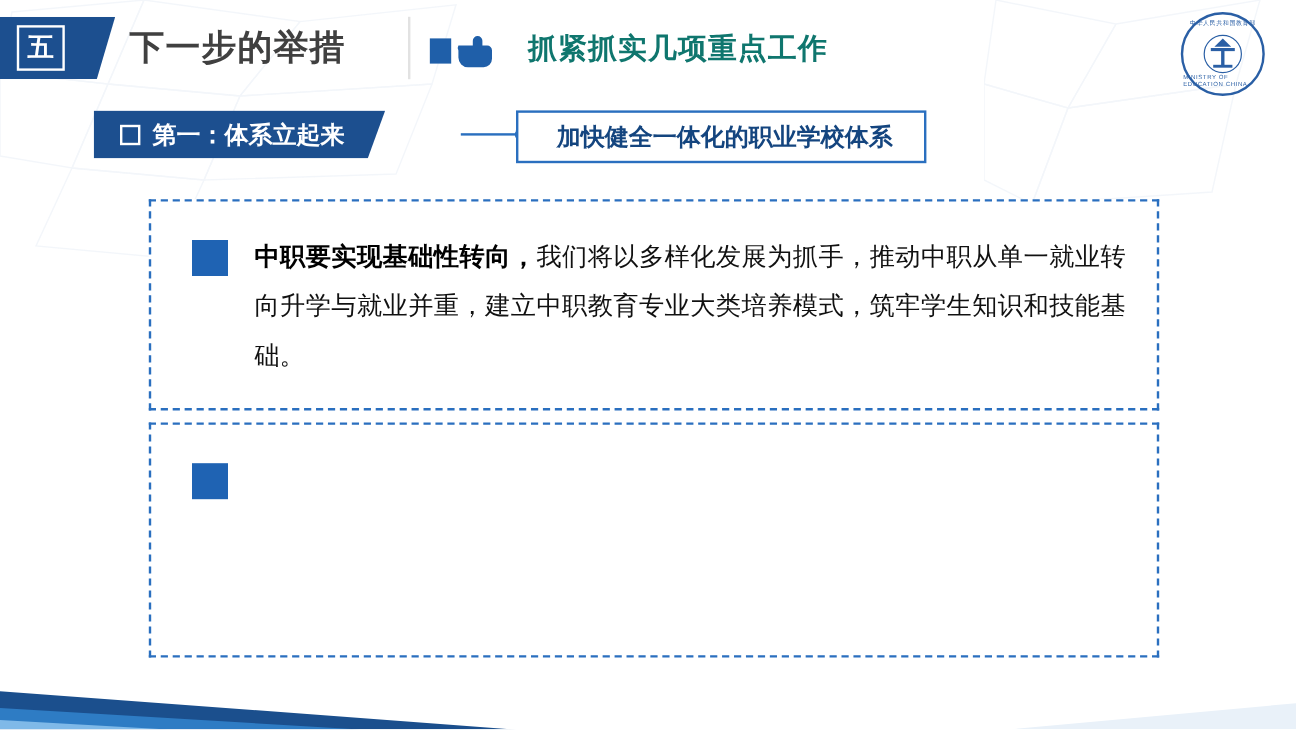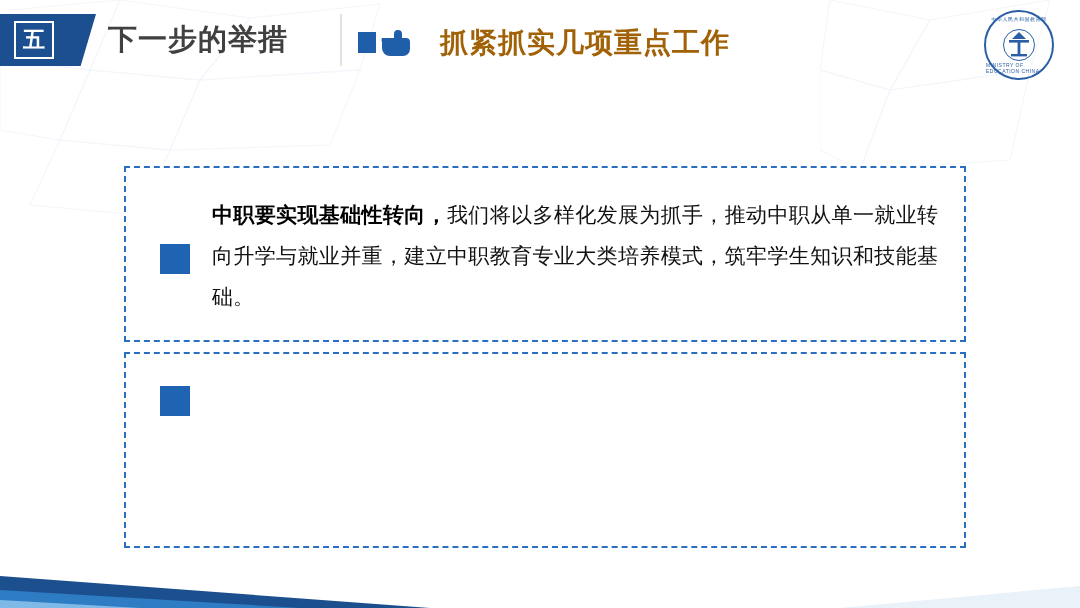--- a/index.html
+++ b/index.html
@@ -83,23 +83,23 @@
     left: 358px;
     top: 26px;
     width: 58px;
     height: 34px;
     color: #1f5fa9;
   }
   .header-sub {
     position: absolute;
     left: 440px;
     top: 24px;
-    font-size: 28px;
-    font-weight: bold;
-    color: #a16207;
+    font-size: 24px;
+    font-weight: bold;
+    color: #0f766e;
     letter-spacing: 1px;
   }
   .emblem {
     position: absolute;
     right: 26px;
     top: 10px;
     width: 66px;
     height: 66px;
     border-radius: 50%;
     border: 2px solid #2a5fa5;
@@ -184,21 +184,21 @@
     width: 842px;
     border: 2px dashed #2a6fbf;
     box-sizing: border-box;
     background: #ffffff;
   }
   .block-1 { top: 166px; height: 176px; }
   .block-2 { top: 352px; height: 196px; }
 
   .block-inner {
     display: flex;
-    align-items: center;
+    align-items: flex-start;
     padding: 26px 26px 0 34px;
   }
   .bullet-sq {
     flex: 0 0 auto;
     width: 30px;
     height: 30px;
     background: #1f63b3;
     margin-top: 6px;
     margin-right: 22px;
   }
@@ -278,20 +278,32 @@
         <circle cx="17" cy="17" r="15.5" fill="none" stroke="#2a5fa5" stroke-width="1"></circle>
         <rect x="7" y="12" width="20" height="2.6" fill="#2a5fa5"></rect>
         <path d="M17 4 L24 11 H10 Z" fill="#2a5fa5"></path>
         <rect x="15.6" y="14" width="2.8" height="13" fill="#2a5fa5"></rect>
         <rect x="9" y="26" width="16" height="2.4" fill="#2a5fa5"></rect>
       </svg>
       <span class="ring-text rt-bottom">MINISTRY OF EDUCATION CHINA</span>
     </div>
   </div>
 
+  <div class="subrow">
+    <div class="tag-first">
+      <span class="sq"></span>
+      <span>第一：体系立起来</span>
+    </div>
+    <div class="connector">
+      <span class="dot"></span>
+    </div>
+    <div class="tag-second">
+      <span>加快健全一体化的职业学校体系</span>
+    </div>
+  </div>
 
   <div class="block block-1">
     <div class="block-inner">
       <div class="bullet-sq"></div>
       <div class="para">
         <b>中职要实现基础性转向，</b><span>我们将以多样化发展为抓手，推动中职从单一就业转向升学与就业并重，建立中职教育专业大类培养模式，筑牢学生知识和技能基础。</span>
       </div>
     </div>
   </div>
 

